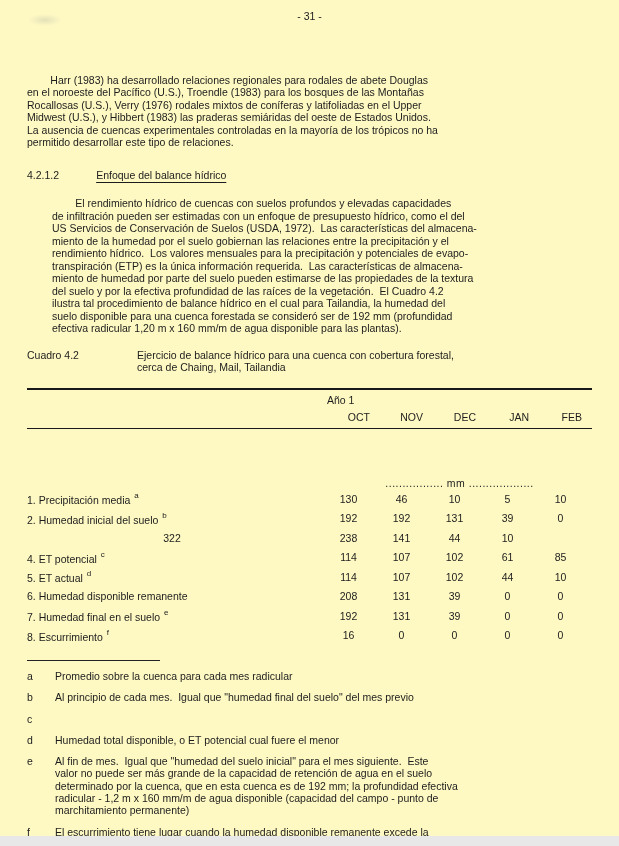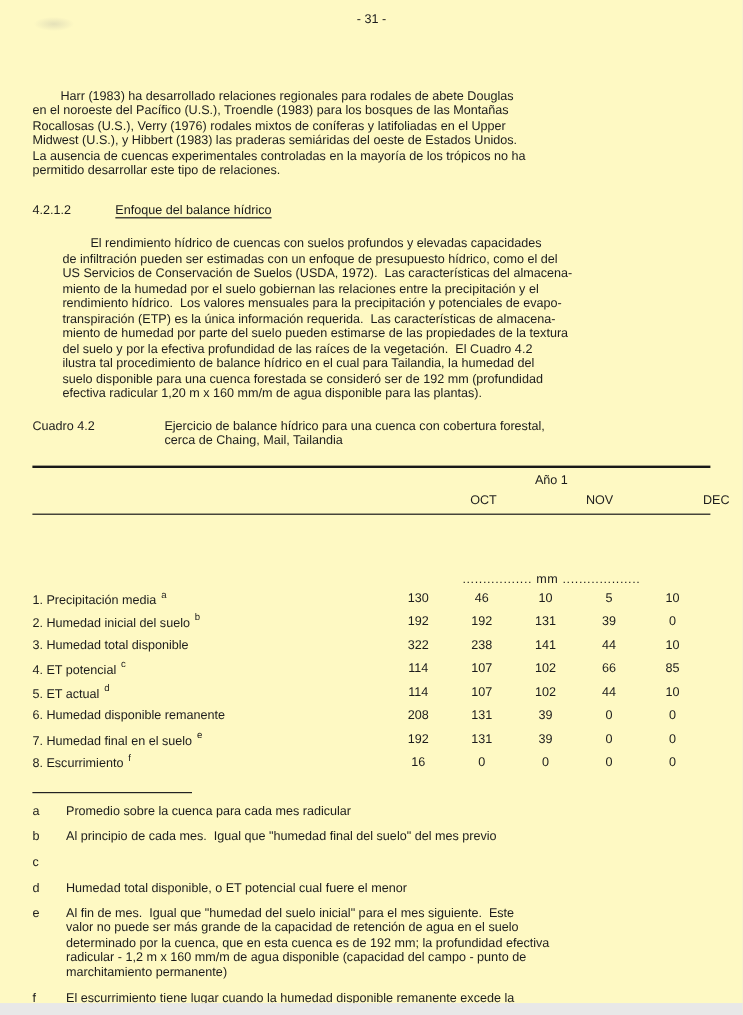--- a/index.html
+++ b/index.html
@@ -30,22 +30,22 @@
   .p2 { margin-top:16px;margin-left:25px; }
   .caption { margin-top:14px; display:flex;gap:22px; }
   .caption .clabel { width:88px; flex:0 0 88px; }
   .caption .ctext  { white-space:pre; }
 
   .tbl { margin-top:14px; }
   .rule-top   { border-top:2.5px solid #191919; }
   .rule-head  { border-top:1.6px solid #191919; margin-top:4px; }
   .grid-row { display:grid; grid-template-columns:300px repeat(5,53px); }
   .year-row  { padding-top:4px; }
-  .year-cell { grid-column:2 / -1; text-align:center; }
-  .month-row { margin-top:5px;gap:44px; }
+  .year-cell { grid-column:2 / -1; }
+  .month-row { margin-top:5px; }
   .mcell { text-align:right; padding-right:10px; }
   .unit-row { margin-top:8px; }
   .unit-cell { grid-column:2 / -1; text-align:center; letter-spacing:.5px;margin-top:40px; }
   .trow { height:19.5px; align-items:center; }
   .tlabel { white-space:pre; }
   .tlabel sup { font-size:8px; position:relative; top:-1px; margin-left:4px; }
   .tcell { text-align:center; padding-right:10px; }
 
   .footsep { width:133px; border-top:1.4px solid #222; margin-top:15px; }
   .footnotes { margin-top:5px; }
@@ -125,33 +125,32 @@
         </div>
         <div class="grid-row trow">
           <div class="tlabel">2. Humedad inicial del suelo<sup>b</sup></div>
           <div class="tcell">192</div>
           <div class="tcell">192</div>
           <div class="tcell">131</div>
           <div class="tcell">39</div>
           <div class="tcell">0</div>
         </div>
         <div class="grid-row trow">
-          <div class="tlabel">3. Humedad total disponible</div>
           <div class="tcell">322</div>
           <div class="tcell">238</div>
           <div class="tcell">141</div>
           <div class="tcell">44</div>
           <div class="tcell">10</div>
         </div>
         <div class="grid-row trow">
           <div class="tlabel">4. ET potencial<sup>c</sup></div>
           <div class="tcell">114</div>
           <div class="tcell">107</div>
           <div class="tcell">102</div>
-          <div class="tcell">66</div>
+          <div class="tcell">61</div>
           <div class="tcell">85</div>
         </div>
         <div class="grid-row trow">
           <div class="tlabel">5. ET actual<sup>d</sup></div>
           <div class="tcell">114</div>
           <div class="tcell">107</div>
           <div class="tcell">102</div>
           <div class="tcell">44</div>
           <div class="tcell">10</div>
         </div>

